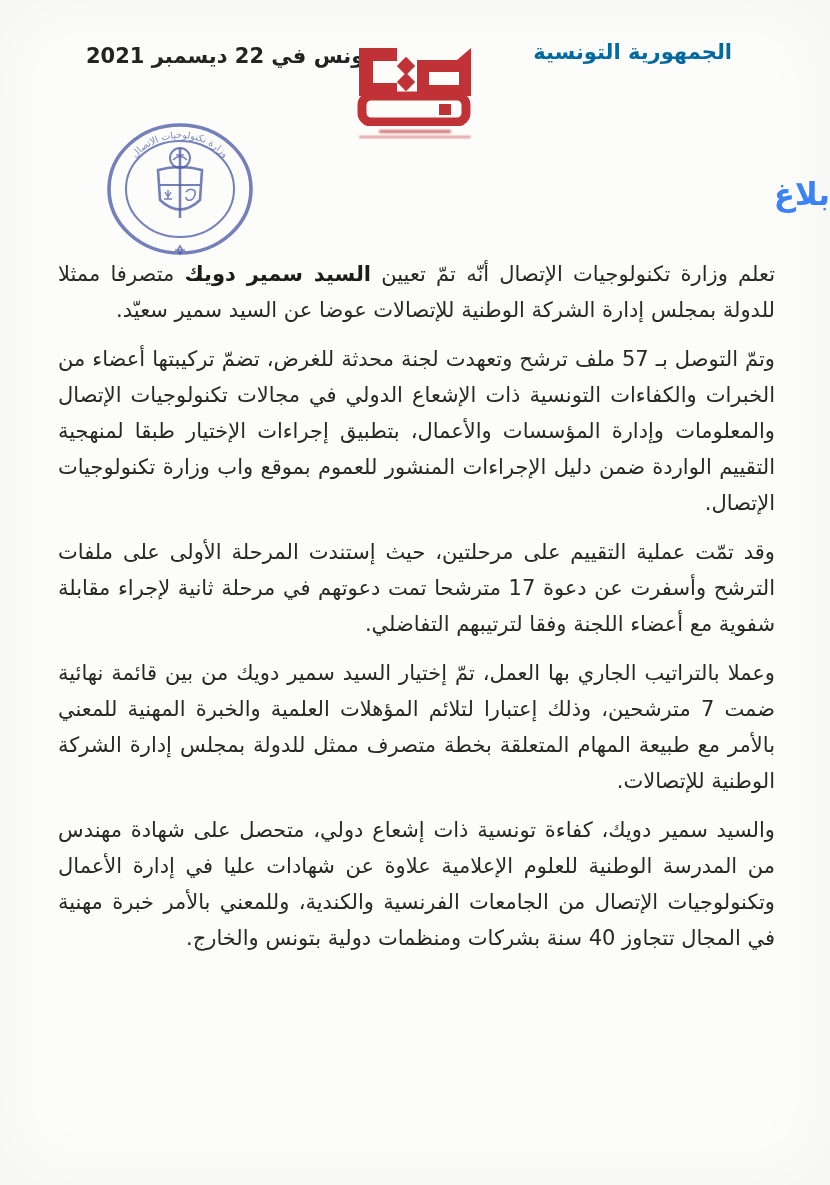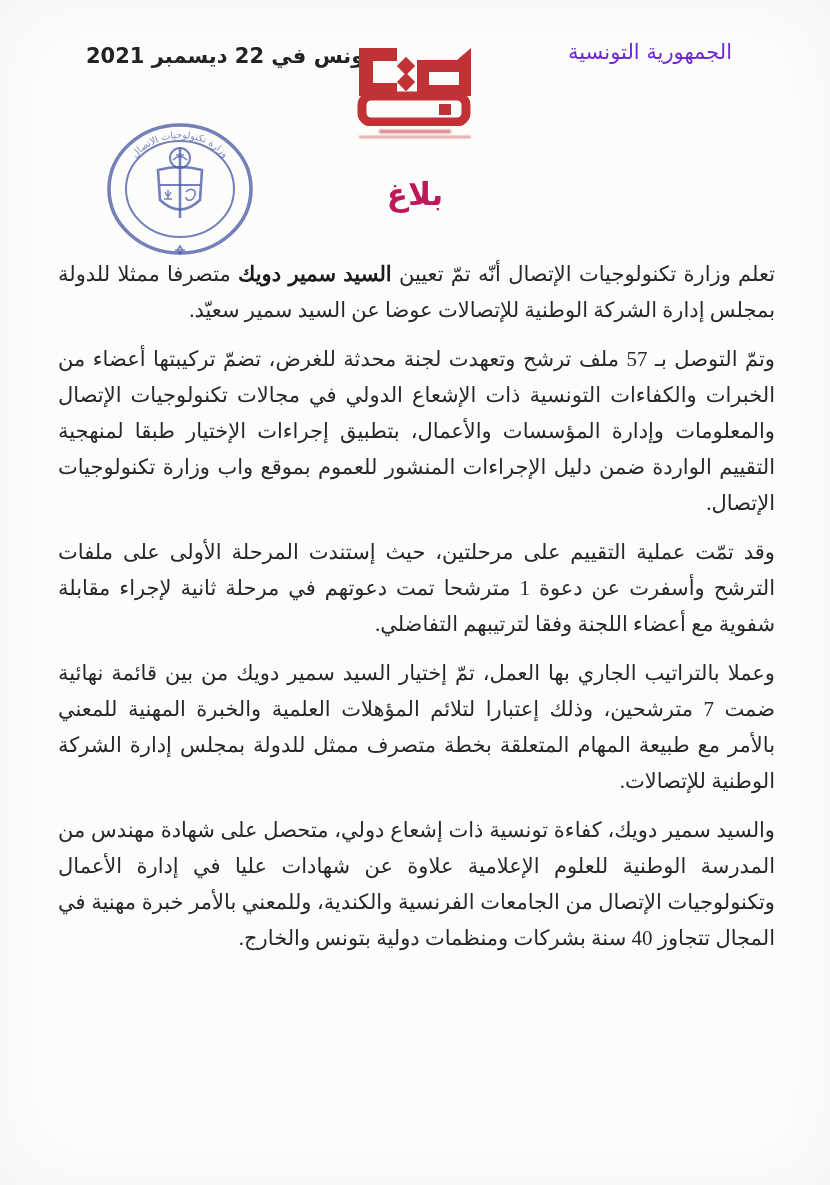--- a/index.html
+++ b/index.html
@@ -15,52 +15,52 @@
   }
   
   .date-line{
     position:absolute;top:44px;left:86px;
     direction:rtl;font-size:21px;font-weight:bold;color:#232323;
     white-space:nowrap;
   }
   .ministry-block{
     position:absolute;top:36px;right:98px;
     direction:rtl;text-align:left;
-    font-size:21px;font-weight:normal;line-height:32px;color:#6d28d9;
+    font-size:21px;font-weight:bold;line-height:32px;color:#0369a1;
   }
   
   .logo-wrap{
     position:absolute;top:46px;left:353px;width:124px;
     text-align:center;
   }
   .logo-wrap svg{display:block;}
   .logo-caption{margin:4px auto 0;background:#c13236;height:2.5px;width:72px;
     filter:blur(0.9px);opacity:.7;border-radius:1px;}
   .logo-caption.l2{width:112px;margin-top:3px;height:2px;opacity:.6;}
   
   .stamp{
     position:absolute;top:122px;left:102px;width:156px;height:138px;
     filter:blur(0.3px);opacity:.92;
   }
   
   .doc-title{
     position:absolute;top:176px;left:0;right:0;
-    text-align:center;direction:rtl;
-    font-size:31px;font-weight:bold;color:#be185d;
+    direction:rtl;
+    font-size:31px;font-weight:bold;color:#3b82f6;
     margin:0;
   }
   
   .body{
     position:absolute;top:256px;right:55px;left:58px;
     direction:rtl;
     font-size:21px;line-height:36px;
     text-align:justify;
     color:#282828;
   }
-  .body p{margin:0 0 13px 0;font-family:Liberation Serif, serif;}
+  .body p{margin:0 0 13px 0;}
   .body .b{font-weight:bold;color:#1c1c1c;}
 </style>
 </head>
 <body>
 
 <div class="page">
 
   <div class="date-line">تونس في 22 ديسمبر 2021</div>
 
   <div class="ministry-block">
@@ -114,18 +114,18 @@
     <text font-size="9.5" fill="#3d4fa1" fill-opacity="0.72" letter-spacing="2.5" font-family="DejaVu Sans, sans-serif">
       <textPath href="#arcT" startOffset="50%" text-anchor="middle">وزارة تكنولوجيات الاتصال</textPath>
     </text>
   </svg>
 
   <h1 class="doc-title">بلاغ</h1>
 
   <main class="body">
     <p><span>تعلم وزارة تكنولوجيات الإتصال أنّه تمّ تعيين </span><span class="b">السيد سمير دويك</span><span> متصرفا ممثلا للدولة بمجلس إدارة الشركة الوطنية للإتصالات عوضا عن السيد سمير سعيّد.</span></p>
     <p>وتمّ التوصل بـ 57 ملف ترشح وتعهدت لجنة محدثة للغرض، تضمّ تركيبتها أعضاء من الخبرات والكفاءات التونسية ذات الإشعاع الدولي في مجالات تكنولوجيات الإتصال والمعلومات وإدارة المؤسسات والأعمال، بتطبيق إجراءات الإختيار طبقا لمنهجية التقييم الواردة ضمن دليل الإجراءات المنشور للعموم بموقع واب وزارة تكنولوجيات الإتصال.</p>
-    <p>وقد تمّت عملية التقييم على مرحلتين، حيث إستندت المرحلة الأولى على ملفات الترشح وأسفرت عن دعوة 1 مترشحا تمت دعوتهم في مرحلة ثانية لإجراء مقابلة شفوية مع أعضاء اللجنة وفقا لترتيبهم التفاضلي.</p>
+    <p>وقد تمّت عملية التقييم على مرحلتين، حيث إستندت المرحلة الأولى على ملفات الترشح وأسفرت عن دعوة 17 مترشحا تمت دعوتهم في مرحلة ثانية لإجراء مقابلة شفوية مع أعضاء اللجنة وفقا لترتيبهم التفاضلي.</p>
     <p>وعملا بالتراتيب الجاري بها العمل، تمّ إختيار السيد سمير دويك من بين قائمة نهائية ضمت 7 مترشحين، وذلك إعتبارا لتلائم المؤهلات العلمية والخبرة المهنية للمعني بالأمر مع طبيعة المهام المتعلقة بخطة متصرف ممثل للدولة بمجلس إدارة الشركة الوطنية للإتصالات.</p>
     <p>والسيد سمير دويك، كفاءة تونسية ذات إشعاع دولي، متحصل على شهادة مهندس من المدرسة الوطنية للعلوم الإعلامية علاوة عن شهادات عليا في إدارة الأعمال وتكنولوجيات الإتصال من الجامعات الفرنسية والكندية، وللمعني بالأمر خبرة مهنية في المجال تتجاوز 40 سنة بشركات ومنظمات دولية بتونس والخارج.</p>
   </main>
 
 </div>
 
 </body></html>

